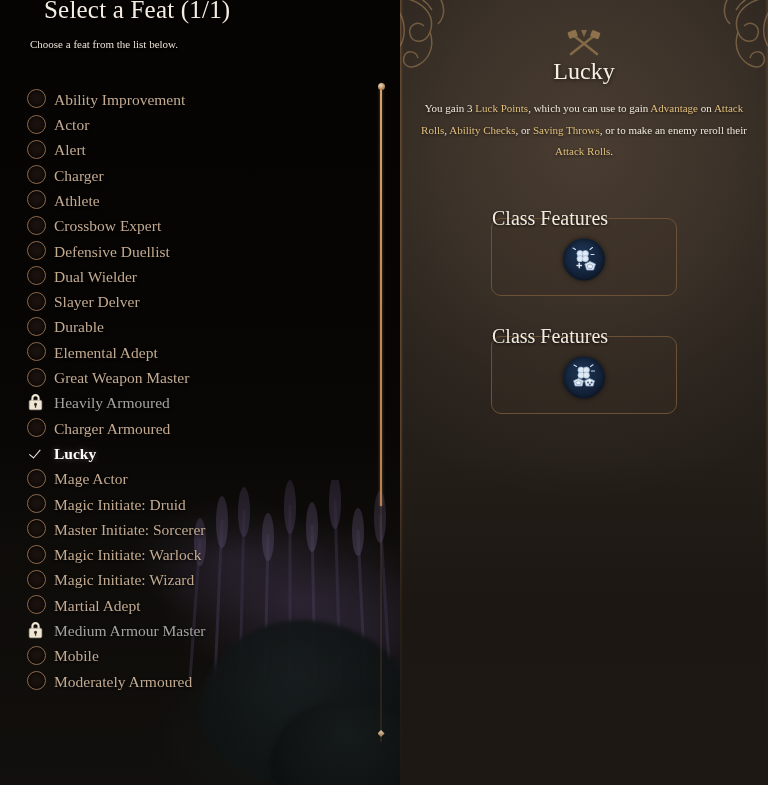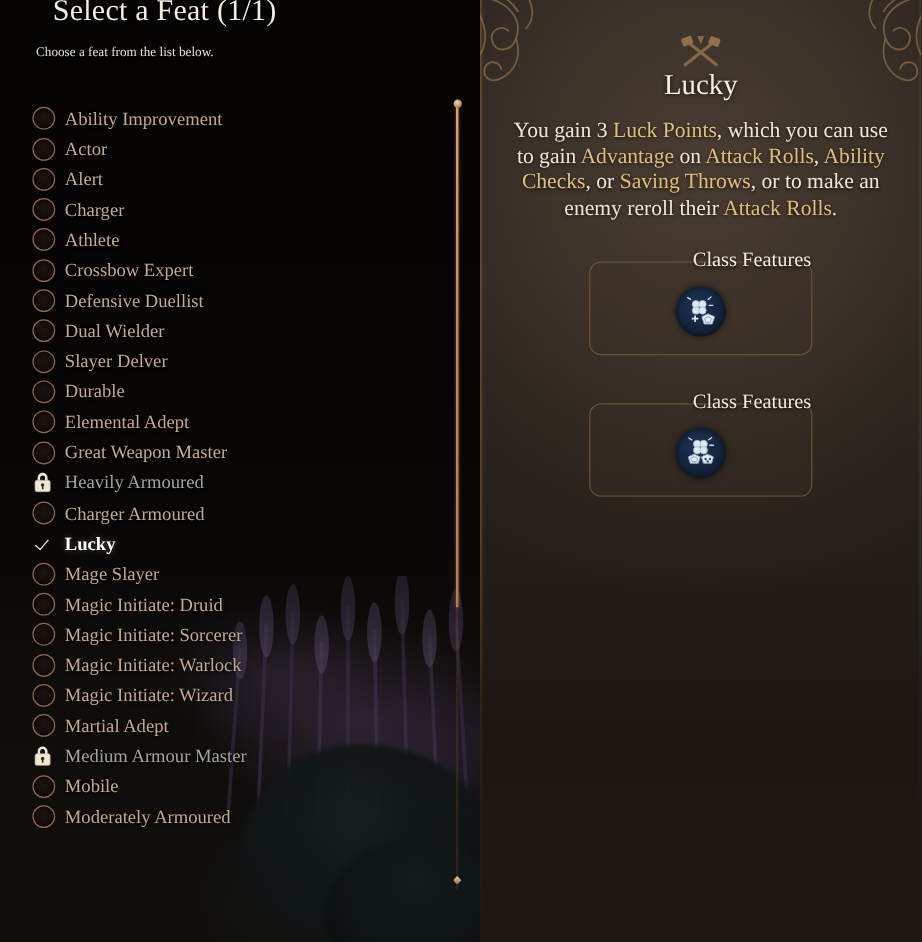--- a/index.html
+++ b/index.html
@@ -240,21 +240,21 @@
     text-align: center;
     font-size: 24px;
     color: #f6efe4;
     text-shadow: 0 1px 4px rgba(0,0,0,.75);
   }
   .detail-desc {
     position: absolute;
     left: 20px; top: 98px;
     width: 328px;
     text-align: center;
-    font-size: 18px;
+    font-size: 11px;
     line-height: 21.5px;
     color: #efe7da;
     text-shadow: 0 1px 3px rgba(0,0,0,.7);
   }
   .kw { color: #e0bf7e; }
 
   
   .card {
     position: absolute;
     left: 50%;
@@ -277,22 +277,22 @@
     width: 104px;
     height: 14px;
   }
   .card .notch-top { top: -8px; }
   .card .notch-bottom { bottom: -8px; }
 
   .card-title {
     position: absolute;
     left: 0; top: -12px;
     width: 100%;
-    text-align: right;
-    font-size: 17px;
+    text-align: left;
+    font-size: 20px;
     color: #f3ece1;
     text-shadow: 0 1px 3px rgba(0,0,0,.85);
     pointer-events: none;
     font-family: Liberation Serif, serif;
   }
   .card-icon {
     position: absolute;
     left: 50%; top: 50%;
     transform: translate(-50%, -44%);
     width: 42px; height: 42px;
@@ -410,29 +410,29 @@
         <div class="feat-row">
           <span class="marker radio"></span>
           <span class="feat-label">Charger Armoured</span>
         </div>
         <div class="feat-row selected">
           <span class="marker checked"></span>
           <span class="feat-label">Lucky</span>
         </div>
         <div class="feat-row">
           <span class="marker radio"></span>
-          <span class="feat-label">Mage Slayer</span>
+          <span class="feat-label">Mage Actor</span>
         </div>
         <div class="feat-row">
           <span class="marker radio"></span>
           <span class="feat-label">Magic Initiate: Druid</span>
         </div>
         <div class="feat-row">
           <span class="marker radio"></span>
-          <span class="feat-label">Magic Initiate: Sorcerer</span>
+          <span class="feat-label">Master Initiate: Sorcerer</span>
         </div>
         <div class="feat-row">
           <span class="marker radio"></span>
           <span class="feat-label">Magic Initiate: Warlock</span>
         </div>
         <div class="feat-row">
           <span class="marker radio"></span>
           <span class="feat-label">Magic Initiate: Wizard</span>
         </div>
         <div class="feat-row">

